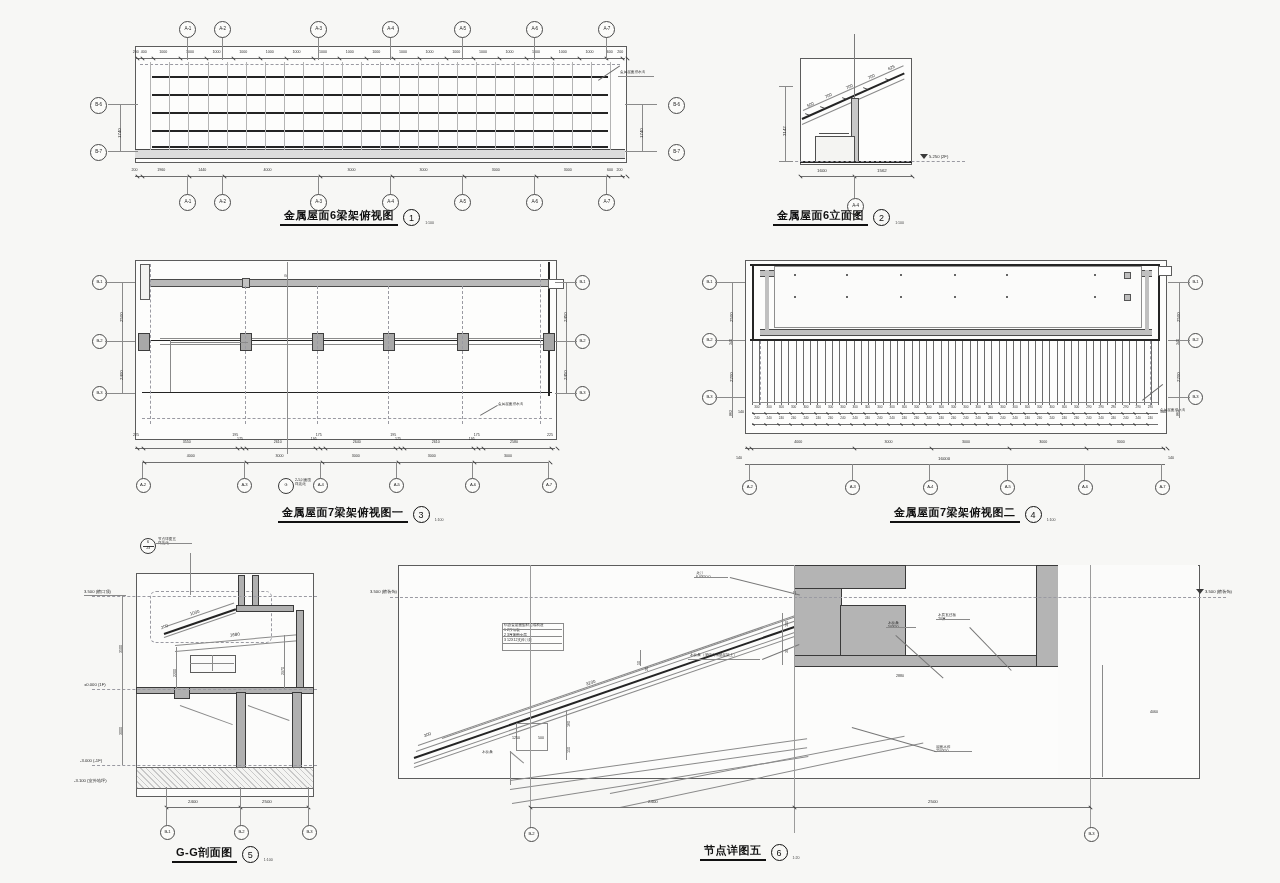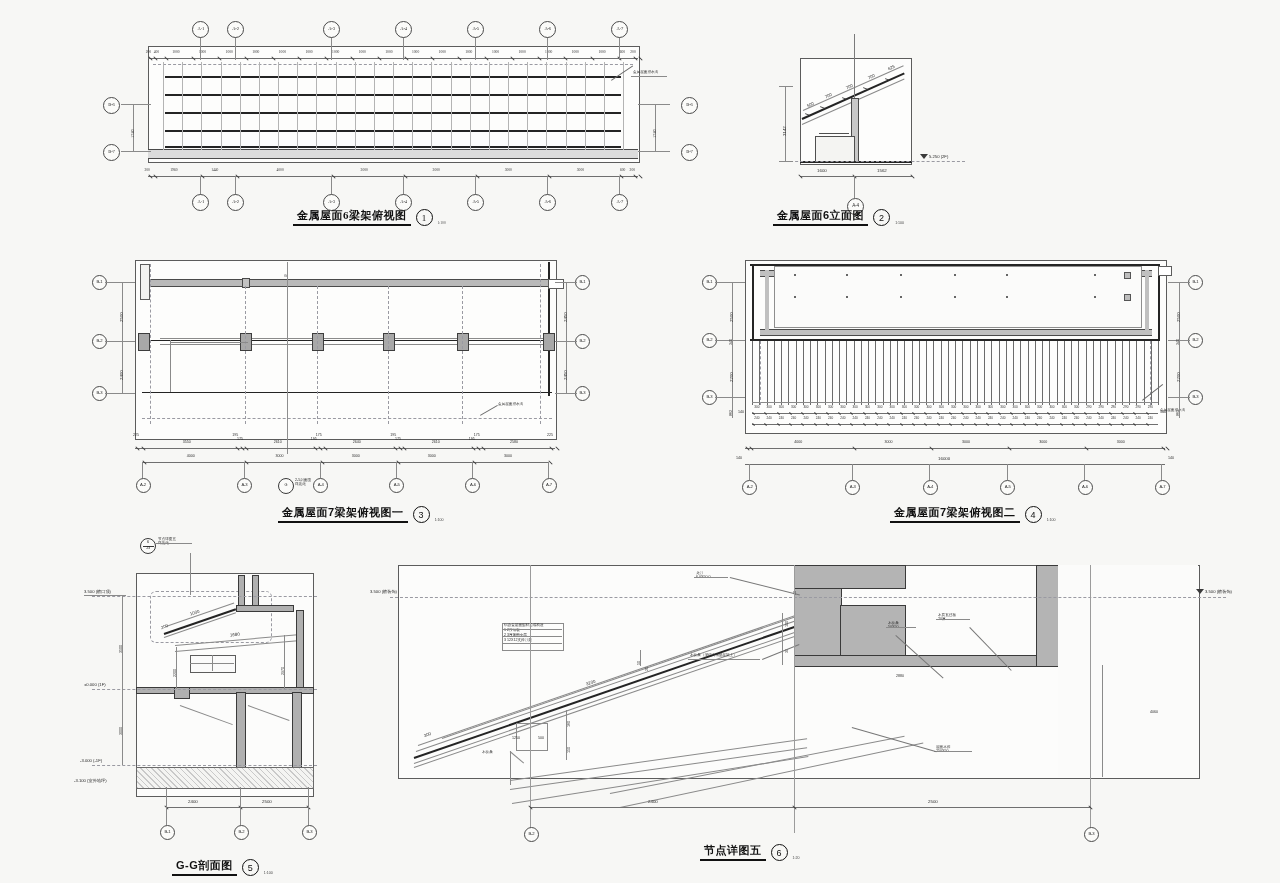--- a/index.html
+++ b/index.html
@@ -95,21 +95,21 @@
     font-size:3.8px;line-height:1;color:#222;
   }
   .detailcallout span{display:block;}
   .detailcallout .divider{width:11px;height:1px;background:#3a3a3a;margin:0.5px 0;}
 </style>
 </head>
 <body>
 
 <div class="sheet">
 
-  <div class="dwg" id="d1" style="left:93px;top:18px;width:620px;height:215px;font-family:Liberation Serif, serif;">
+  <div class="dwg" id="d1" style="left:80px;top:18px;width:620px;height:215px;">
 
     <div class="box" style="left:55px;top:28px;width:490px;height:115px;background:#fdfdfc;"></div>
 
     <div class="band" style="left:55px;top:131px;width:490px;height:8px;background:#dcdcdc;"></div>
 
     <div class="ln h heavy" style="left:72px;top:58px;width:456px;height:1.6px;"></div>
     <div class="ln h heavy" style="left:72px;top:76px;width:456px;height:1.6px;"></div>
     <div class="ln h heavy" style="left:72px;top:94px;width:456px;height:1.6px;"></div>
     <div class="ln h heavy" style="left:72px;top:112px;width:456px;height:1.6px;"></div>
     <div class="ln h heavy" style="left:72px;top:128px;width:456px;height:1.6px;"></div>
@@ -858,21 +858,21 @@
     <div class="tick" style="left:94px;top:272px;"></div>
     <div class="tick" style="left:168px;top:272px;"></div>
     <div class="tick" style="left:236px;top:272px;"></div>
     <div class="ln v thin" style="left:96px;top:252px;height:38px;"></div>
     <div class="ln v thin" style="left:170px;top:252px;height:38px;"></div>
     <div class="ln v thin" style="left:238px;top:252px;height:38px;"></div>
     <div class="bub sm" style="left:90px;top:290px;">B-1</div>
     <div class="bub sm" style="left:164px;top:290px;">B-2</div>
     <div class="bub sm" style="left:232px;top:290px;">B-3</div>
 
-    <div class="title" style="left:102px;top:323px;">
+    <div class="title" style="left:102px;top:310px;">
       <div class="tt">G-G剖面图</div>
       <div class="num">5</div>
       <div class="scale">1:100</div>
     </div>
   </div>
 
   <div class="dwg" id="d6" style="left:390px;top:555px;width:840px;height:320px;">
 
     <div class="box" style="left:8px;top:10px;width:800px;height:212px;background:#fcfcfb;"></div>
 

